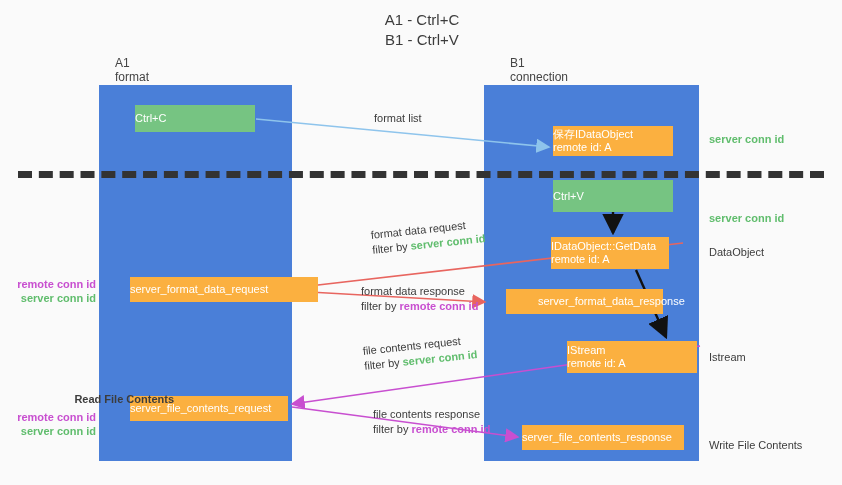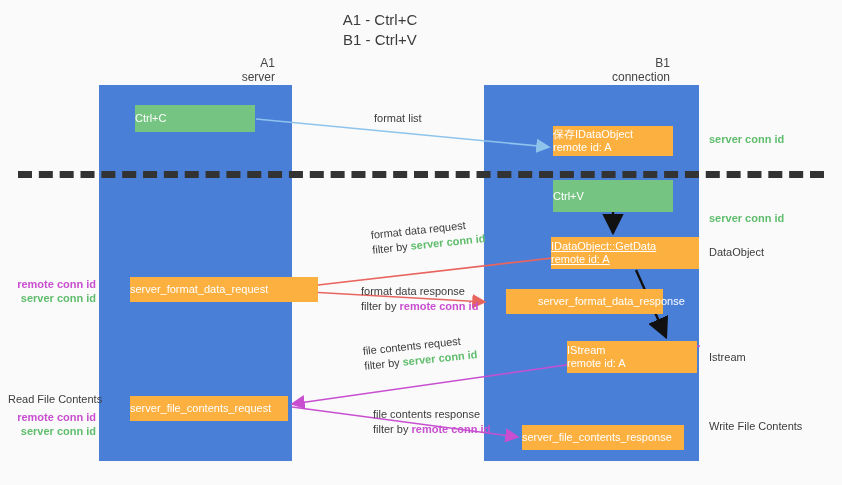--- a/index.html
+++ b/index.html
@@ -19,57 +19,58 @@
   }
   .col {
     position: absolute;
     background: #4a7fd8;
   }
   #col-a1 { left: 99px;  top: 85px; width: 193px; height: 376px; }
   #col-b1 { left: 484px; top: 85px; width: 215px; height: 376px; }
 
   .col-head {
     position: absolute;
-    text-align: right;
+    text-align: left;
     color: #444;
     font-size: 12px;
     line-height: 14px;
   }
   #head-a1 { left: 115px; top: 56px; width: 160px; }
   #head-b1 { left: 510px; top: 56px; width: 160px; }
 
   #title {
     position: absolute;
     left: 0; top: 10px;
     width: 760px;
     text-align: center;
     color: #3c3c3c;
     font-size: 15px;
     line-height: 20px;
+    padding-left: 42px;
   }
 
   .node {
     position: absolute;
     display: flex;
     flex-direction: column;
     align-items: flex-start;
     justify-content: center;
     color: #ffffff;
     font-size: 11px;
     line-height: 13px;
     text-align: center;
     box-sizing: border-box;
   }
   .node.green  { background: #76c482; }
   .node.orange { background: #fbb040; }
 
   #n-ctrlc      { left: 135px; top: 105px; width: 120px; height: 27px; }
   #n-dataobj    { left: 553px; top: 126px; width: 120px; height: 30px; }
   #n-ctrlv      { left: 553px; top: 180px; width: 120px; height: 32px; }
-  #n-getdata    { left: 551px; top: 237px; width: 148px; height: 32px; text-decoration: underline; }
+  #n-getdata    { left: 551px; top: 237px; width: 118px; height: 32px; }
   #n-fdreq      { left: 130px; top: 277px; width: 188px; height: 25px; }
   #n-fdresp     { left: 506px; top: 289px; width: 157px; height: 25px; padding-left: 32px; }
   #n-istream    { left: 567px; top: 341px; width: 130px; height: 32px; }
   #n-fcreq      { left: 130px; top: 396px; width: 158px; height: 25px; }
   #n-fcresp     { left: 522px; top: 425px; width: 162px; height: 25px; }
 
   #dashed {
     position: absolute;
     left: 18px; top: 171px;
     width: 806px; height: 0;
@@ -83,24 +84,24 @@
     color: #3c3c3c;
     white-space: nowrap;
   }
   .green-txt  { color: #60bd6d; font-weight: bold; }
   .purple-txt { color: #c84fd0; font-weight: bold; }
 
   #lbl-srv1  { left: 709px; top: 132px; }
   #lbl-srv2  { left: 709px; top: 211px; }
   #lbl-dataobject { left: 709px; top: 245px; }
   #lbl-istream    { left: 709px; top: 350px; }
-  #lbl-writefile  { left: 709px; top: 419px; text-align: center; }
+  #lbl-writefile  { left: 709px; top: 438px; text-align: center; }
 
   #lbl-left-conn1 { left: 8px; top: 277px; width: 88px; text-align: right; }
-  #lbl-readfile   { left: 8px; top: 392px; width: 158px; text-align: left; }
+  #lbl-readfile   { left: 16px; top: 392px; width: 158px; text-align: right; font-weight: bold; }
   #lbl-left-conn2 { left: 8px; top: 410px; width: 88px; text-align: right; }
 
   .arrow-label {
     position: absolute;
     font-size: 11px;
     line-height: 15px;
     color: #3c3c3c;
     white-space: nowrap;
   }
   #al-formatlist { left: 374px; top: 111px; }
@@ -121,21 +122,21 @@
 
 <div id="canvas">
 
   <div id="title">
     <div>A1 - Ctrl+C</div>
     <div>B1 - Ctrl+V</div>
   </div>
 
   <div class="col-head" id="head-a1">
     <div>A1</div>
-    <div>server</div>
+    <div>format</div>
   </div>
   <div class="col-head" id="head-b1">
     <div>B1</div>
     <div>connection</div>
   </div>
 
   <div class="col" id="col-a1"></div>
   <div class="col" id="col-b1"></div>
 
   <svg id="svg-layer">

